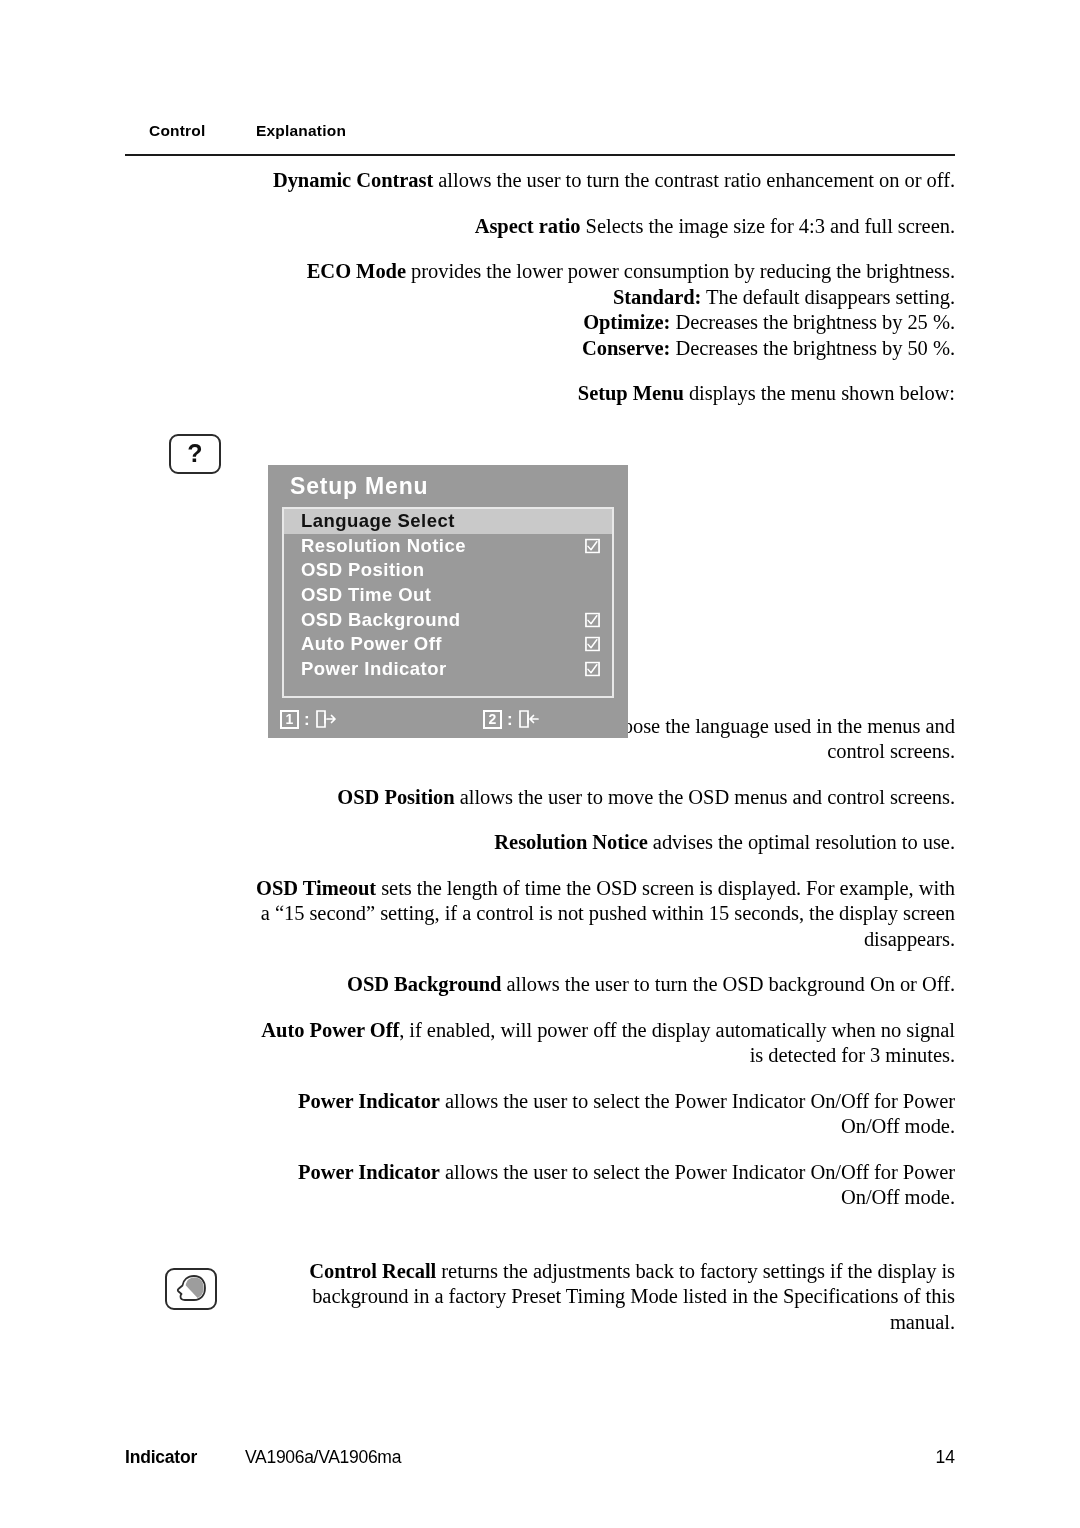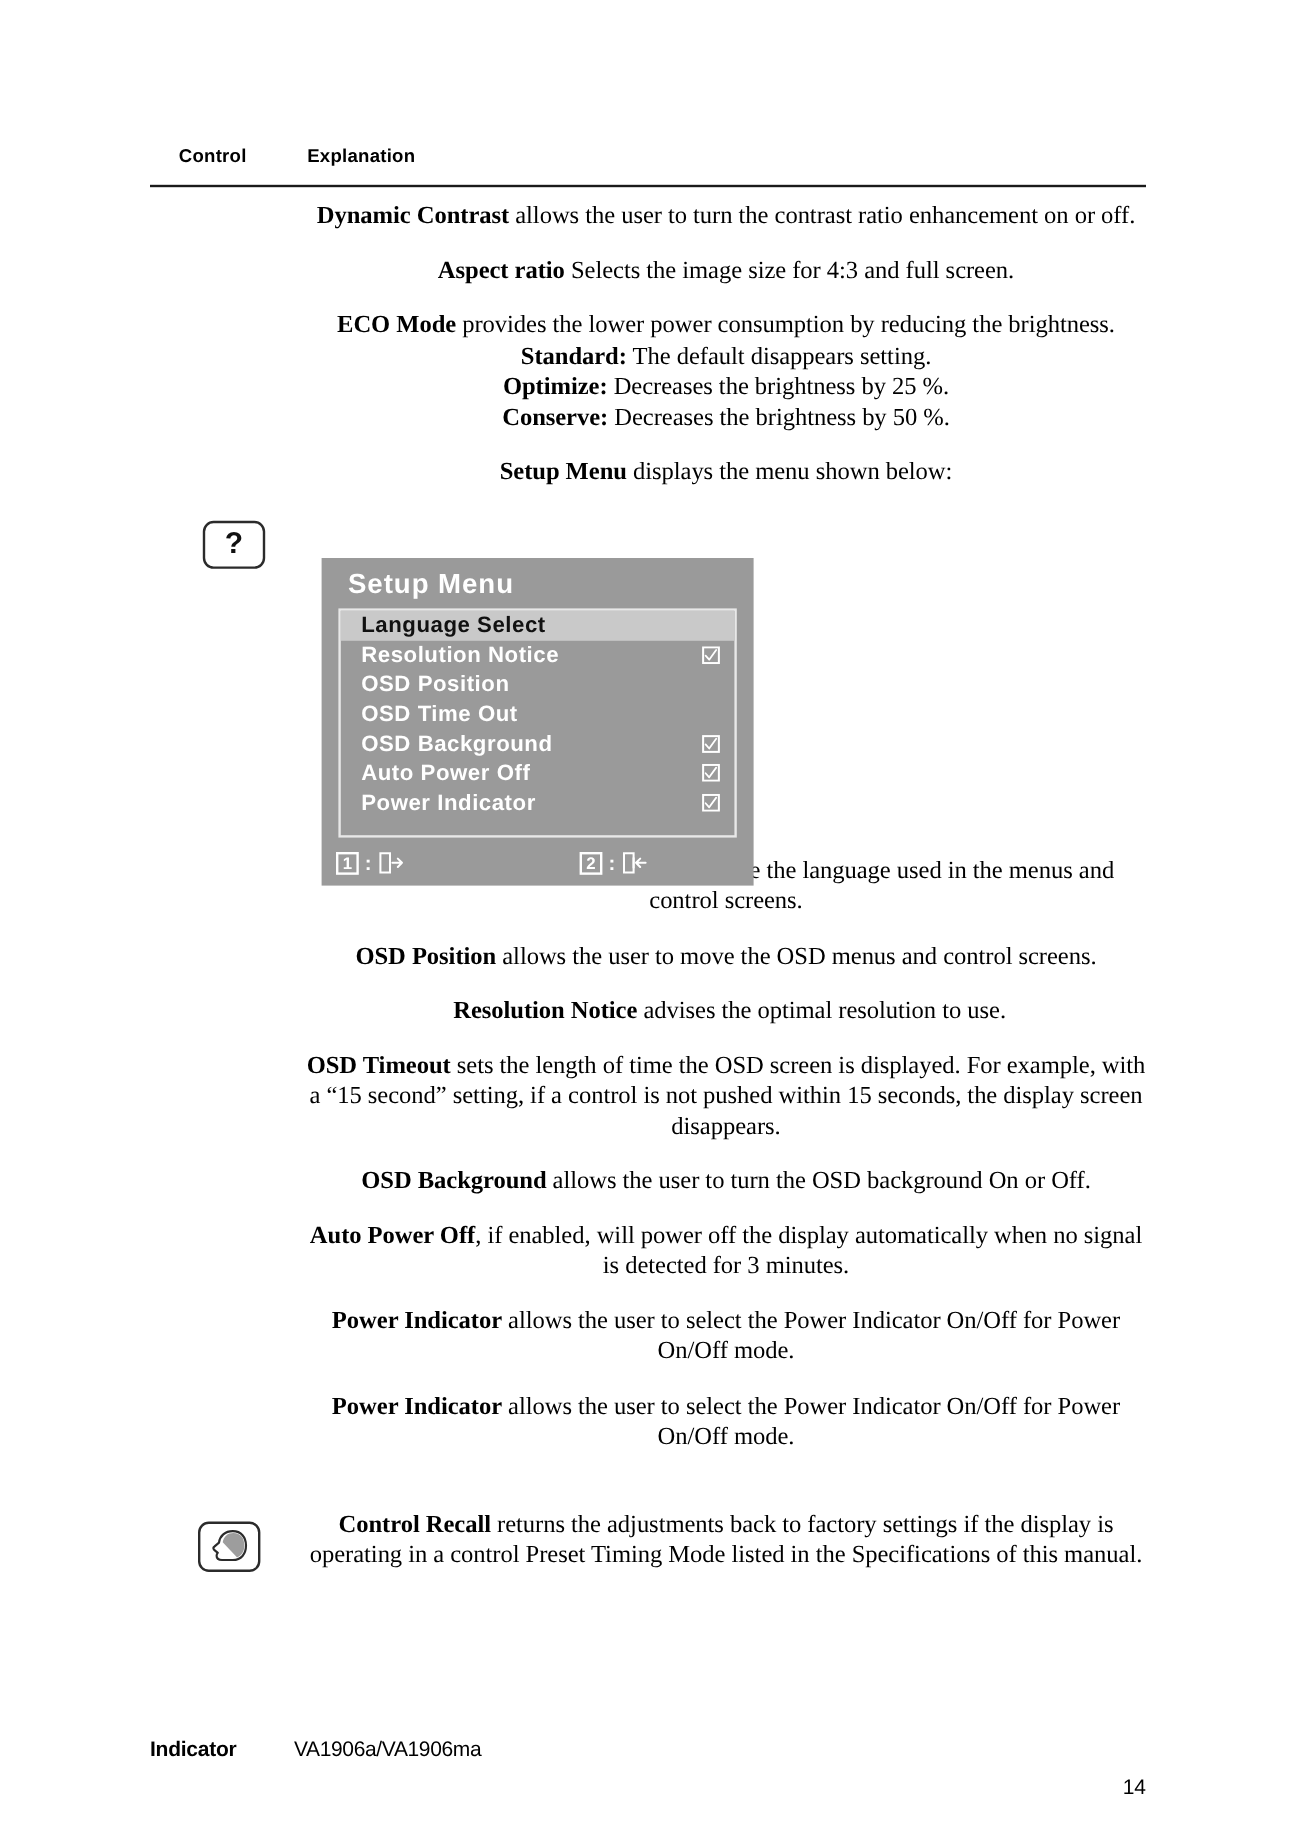--- a/index.html
+++ b/index.html
@@ -58,21 +58,21 @@
   .content {
     position: absolute;
     left: 255px;
     top: 168px;
     width: 700px;
   }
   p.para {
     margin: 0 0 20px 0;
     font-size: 20.5px;
     line-height: 25.5px;
-    text-align: center;
+    text-align: right;
     letter-spacing: -0.05px;
   }
   p.para.tight {
     margin-bottom: 0;
   }
   p.para b {
     font-weight: bold;
   }
   .indent-sp {
     padding-left: 6px;
@@ -235,21 +235,20 @@
     left: 120px;
     top: 0;
     font-weight: normal;
     letter-spacing: -0.3px;
   }
   .page-footer .pagenum {
     position: absolute;
     right: 0;
     top: 0;
     font-weight: normal;
-    margin-top: 32px;
   }
 </style>
 </head>
 <body>
 
 <div class="page">
 
   <div class="col-header">
     <span class="c-control">Control</span>
     <span class="c-explanation">Explanation</span>
@@ -322,21 +321,21 @@
 
     <p class="para">
       <b>Power Indicator</b><span> allows the user to select the Power Indicator On/Off for Power On/Off mode.</span>
     </p>
 
     <p class="para" style="margin-bottom:48px">
       <b>Power Indicator</b><span> allows the user to select the Power Indicator On/Off for Power On/Off mode.</span>
     </p>
 
     <p class="para tight">
-      <b>Control Recall</b><span> returns the adjustments back to factory settings if the display is operating in a control Preset Timing Mode listed in the Specifications of this manual.</span>
+      <b>Control Recall</b><span> returns the adjustments back to factory settings if the display is background in a factory Preset Timing Mode listed in the Specifications of this manual.</span>
     </p>
 
 
   </div>
 
   <div class="osd">
     <div class="osd-title">Setup Menu</div>
     <div class="osd-list">
         <div class="osd-row selected">
           <span class="osd-label">Language Select</span>

